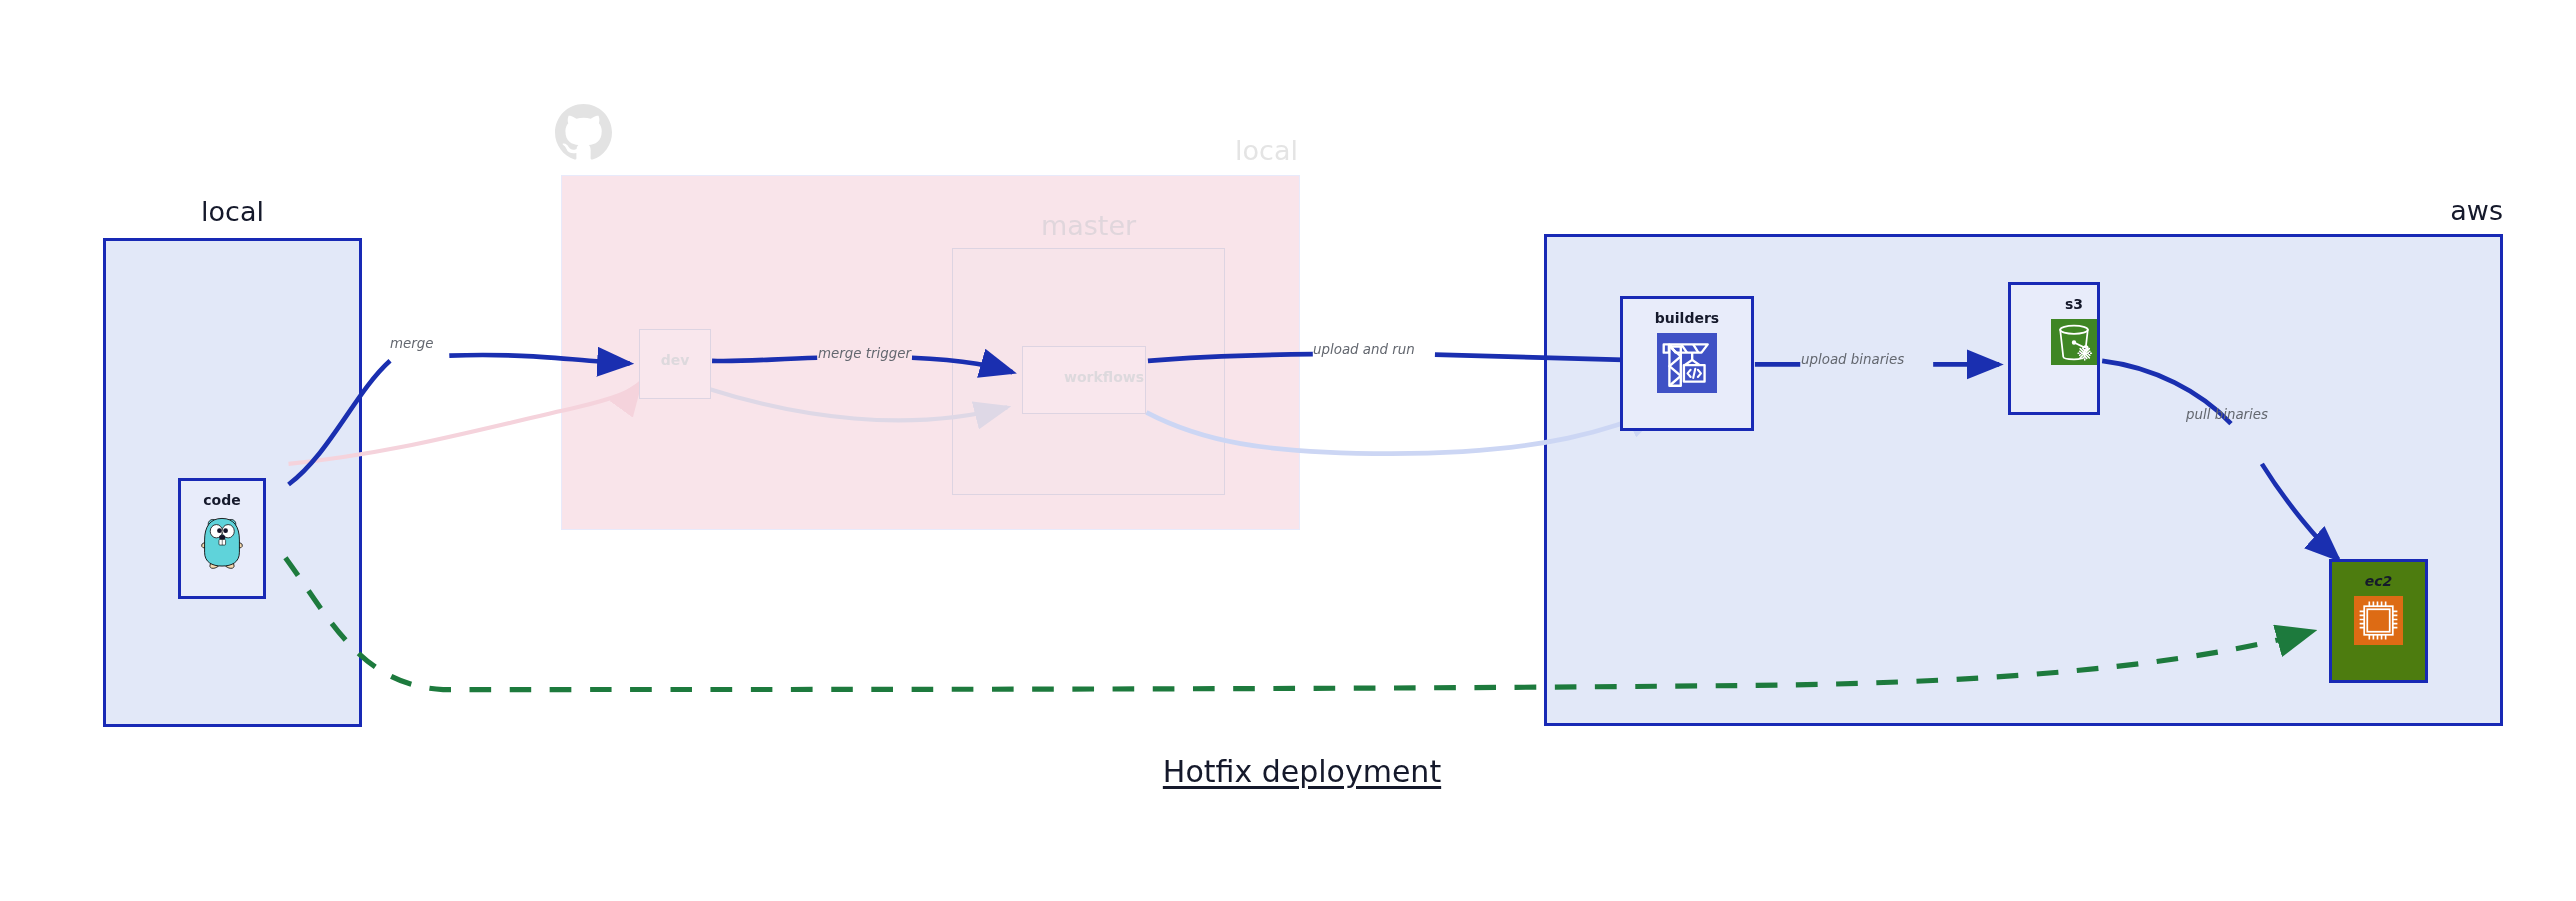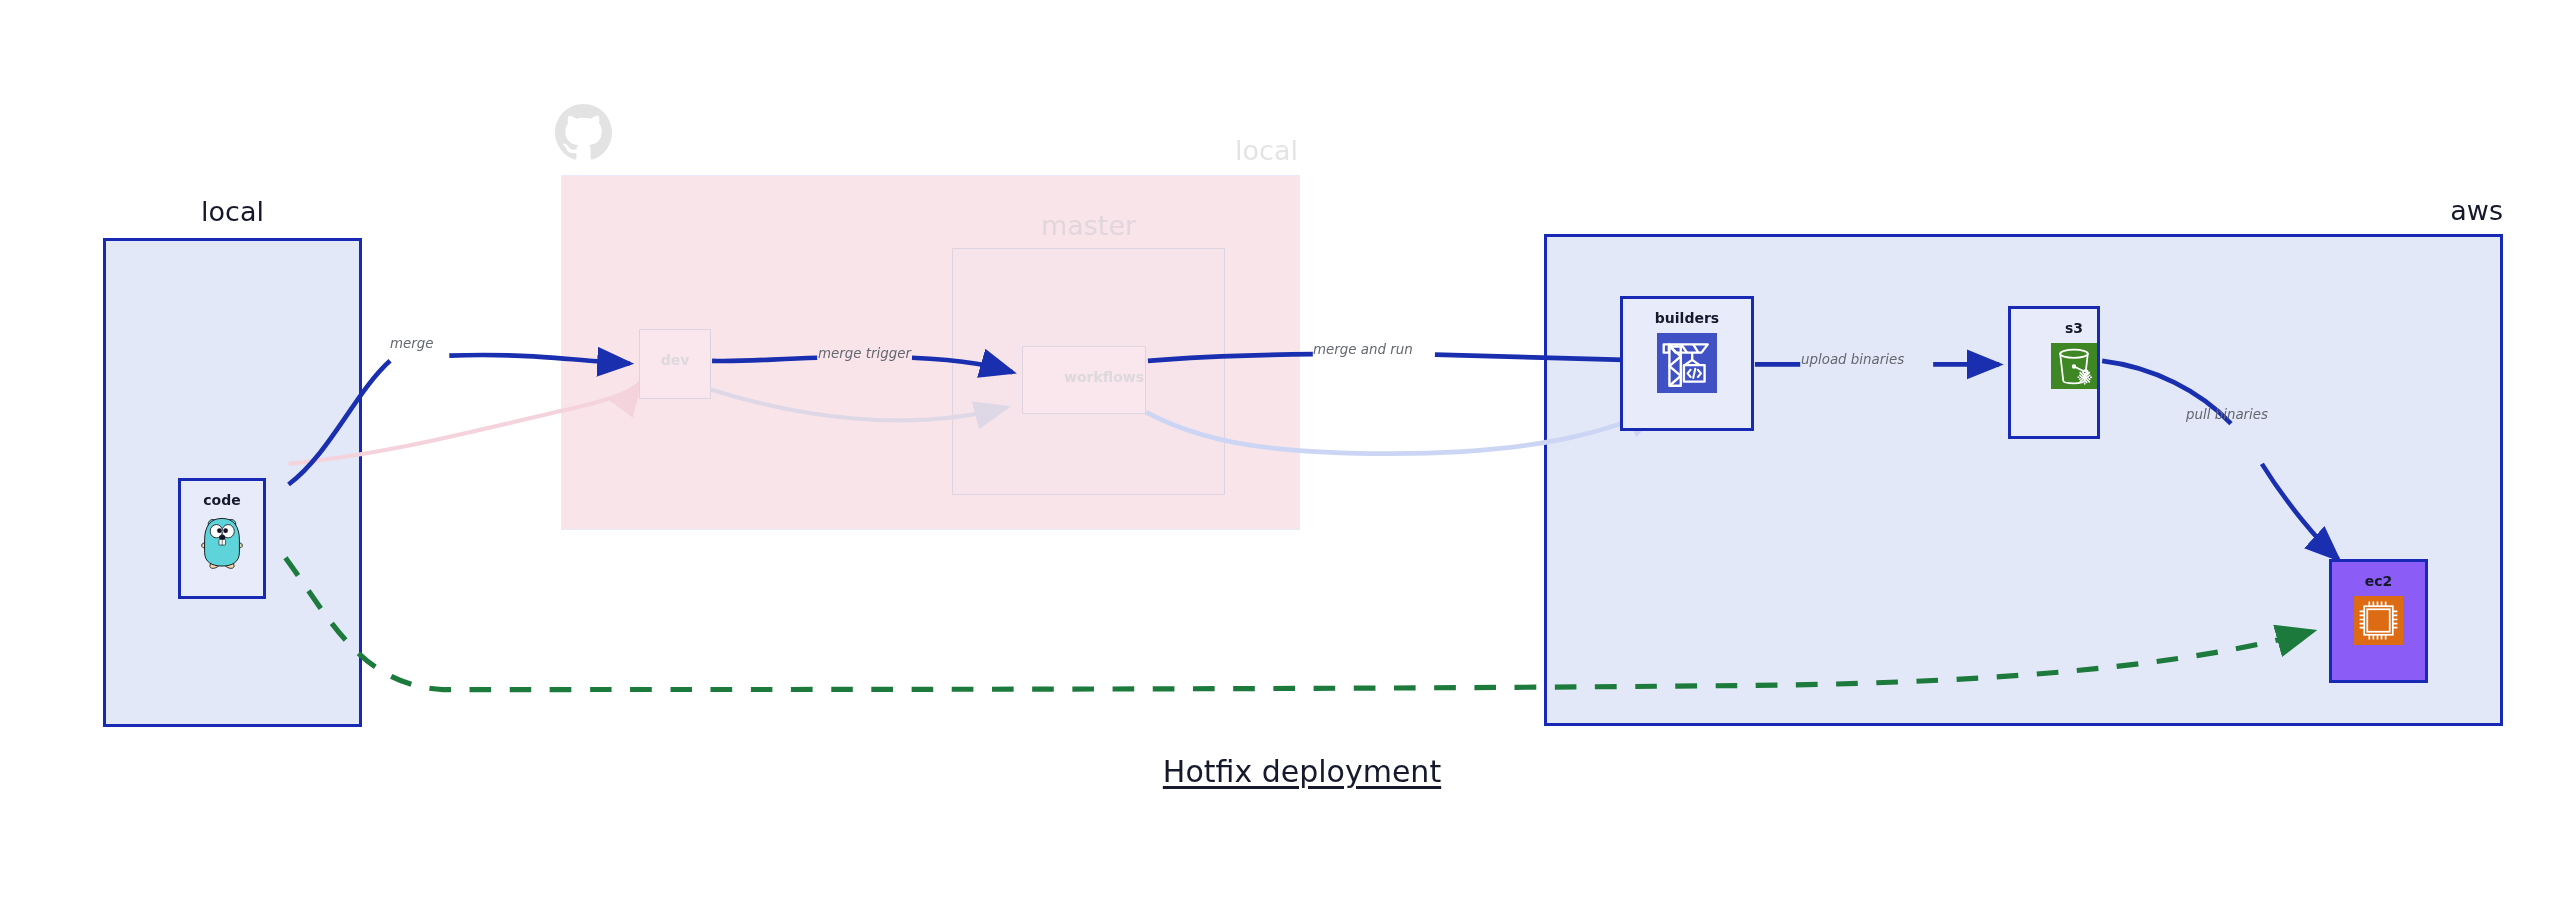--- a/index.html
+++ b/index.html
@@ -221,21 +221,21 @@
 
         <g stroke="#ffffff" stroke-width="4" fill="none" stroke-linecap="round" stroke-linejoin="round">
           <path d="M65 71 L59 78 L65 85"></path>
           <path d="M79 71 L85 78 L79 85"></path>
           <path d="M74 69 L70 87"></path>
         </g>
       </svg>
     </span>
   </div>
 
-  <div class="node" style="left:2008px;top:306px;width:92px;height:133px;border:3.1px solid #1829b5;background:#e8ecfa;padding-left:40px;">
+  <div class="node" style="left:2008px;top:282px;width:92px;height:133px;border:3.1px solid #1829b5;background:#e8ecfa;padding-left:40px;">
     <span class="node-title">s3</span>
     <span class="node-icon">
       <svg width="46" height="46" viewBox="0 0 90 90">
         <rect x="0" y="0" width="90" height="90" fill="#3f8624"></rect>
         <g stroke="#ffffff" stroke-width="3.4" fill="none" stroke-linecap="round" stroke-linejoin="round">
 
           <path d="M18 21 L24 74 C24 77, 30 79, 45 79 C52 79, 57 78, 60 77"></path>
           <path d="M72 21 L68 56"></path>
 
           <ellipse cx="45" cy="21" rx="27" ry="8"></ellipse>
@@ -252,21 +252,21 @@
           <path d="M75 58 L57 76"></path>
           <path d="M62 57 L66 61 L70 57"></path>
           <path d="M62 77 L66 73 L70 77"></path>
           <path d="M56 63 L60 67 L56 71"></path>
           <path d="M76 63 L72 67 L76 71"></path>
         </g>
       </svg>
     </span>
   </div>
 
-  <div class="node" style="left:2329px;top:559px;width:99px;height:124px;border:3.1px solid #1829b5;background:#8b5cf6;">
+  <div class="node" style="left:2329px;top:559px;width:99px;height:124px;border:3.1px solid #1829b5;background:#4d7c0f;font-style:italic;">
     <span class="node-title">ec2</span>
     <span class="node-icon">
       <svg width="49" height="49" viewBox="0 0 96 96">
         <rect x="0" y="0" width="96" height="96" fill="#dd6b14"></rect>
         <g stroke="#ffffff" stroke-width="3.4" fill="none">
           <rect x="26" y="26" width="44" height="44"></rect>
           <rect x="20" y="20" width="56" height="56"></rect>
         </g>
         <g stroke="#ffffff" stroke-width="3.2" stroke-linecap="butt">
 
@@ -277,20 +277,20 @@
           <path d="M20 30 L11 30 M20 38 L11 38 M20 46 L11 46 M20 54 L11 54 M20 62 L11 62"></path>
 
           <path d="M76 30 L85 30 M76 38 L85 38 M76 46 L85 46 M76 54 L85 54 M76 62 L85 62"></path>
         </g>
       </svg>
     </span>
   </div>
 
   <span class="edge-label" style="left:390px;top:337px;">merge</span>
   <span class="edge-label" style="left:818px;top:347px;">merge trigger</span>
-  <span class="edge-label" style="left:1313px;top:343px;">merge and run</span>
+  <span class="edge-label" style="left:1313px;top:343px;">upload and run</span>
   <span class="edge-label" style="left:1801px;top:353px;">upload binaries</span>
   <span class="edge-label" style="left:2186px;top:408px;">pull binaries</span>
 
   <div id="diagram-title" style="top:754px;">Hotfix deployment</div>
 
 </div>
 
 
 </body></html>

